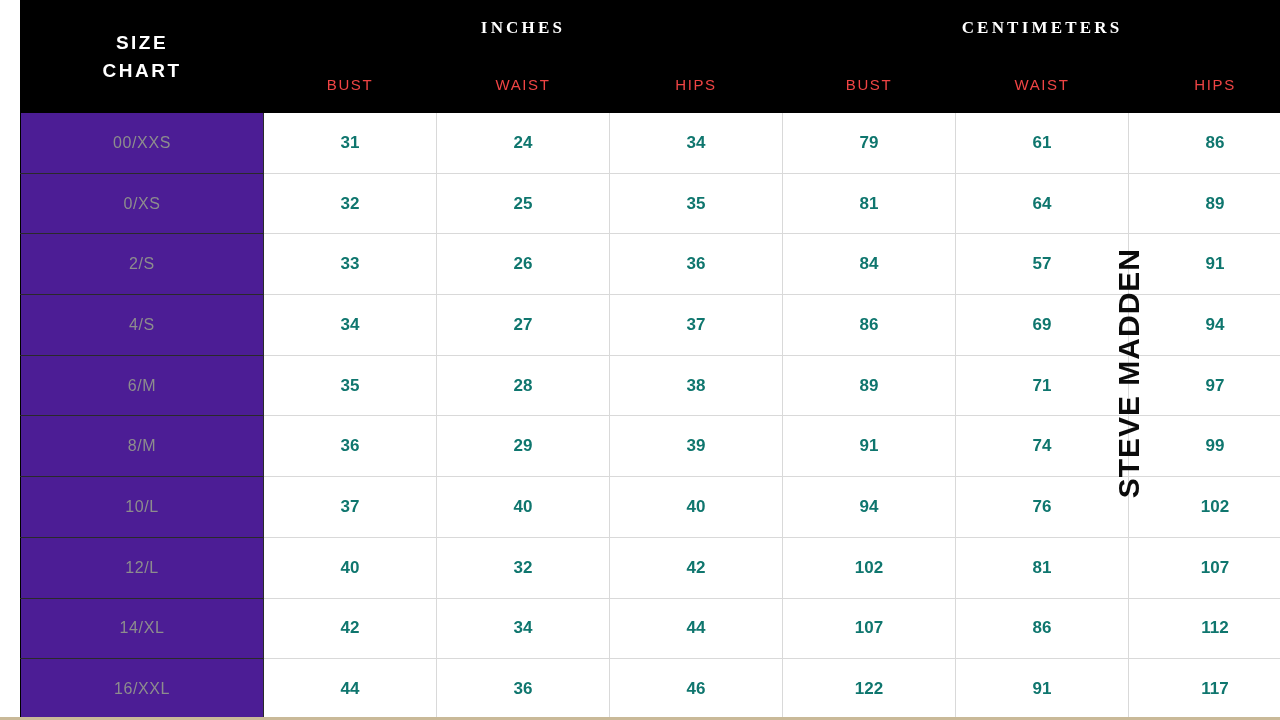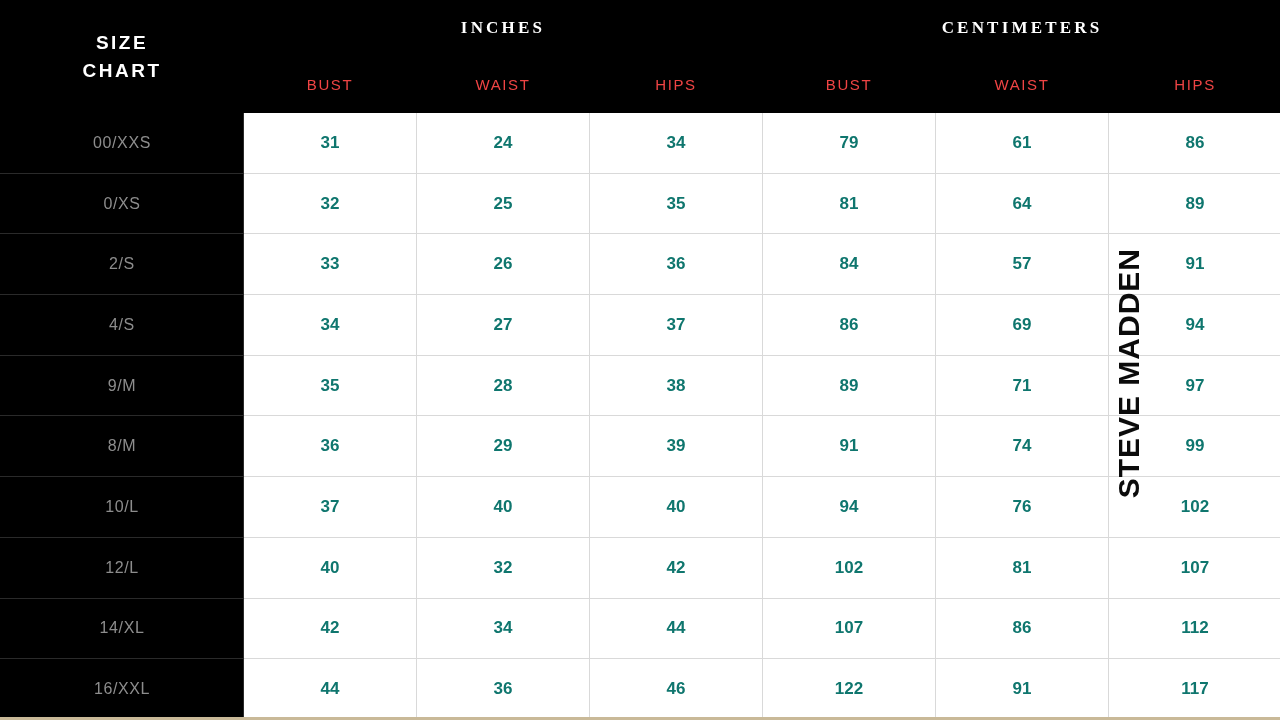--- a/index.html
+++ b/index.html
@@ -13,20 +13,21 @@
     overflow: hidden;
     font-family: "Liberation Sans", sans-serif;
   }
   .chart {
     position: relative;
     width: 1280px;
     height: 720px;
     box-sizing: border-box;
     border-collapse: collapse;
     background: #ffffff;
+    padding-left: 20px;
   }
   table.size-table {
     border-collapse: collapse;
     table-layout: fixed;
     width: 1280px;
     height: 720px;
     background: #ffffff;
   }
   table.size-table td, table.size-table th {
     padding: 0;
@@ -56,21 +57,21 @@
     letter-spacing: 3.2px;
     font-family: Liberation Serif, serif;
   }
   .hdr-sub {
     font-size: 15px;
     font-weight: normal;
     letter-spacing: 1.6px;
     color: #ef4444;
   }
   .sizecell {
-    background: #000000;
+    background: #4c1d95;
     color: #8d8d8d;
     font-size: 16px;
     letter-spacing: 0.6px;
     border-color: #2a2a2a !important;
     border-left-color: #000 !important;
   }
   .valcell {
     background: #ffffff;
     color: #0f766e;
     font-size: 17px;
@@ -168,21 +169,21 @@
       <tr>
         <td class="sizecell">4/S</td>
         <td class="valcell">34</td>
         <td class="valcell">27</td>
         <td class="valcell">37</td>
         <td class="valcell">86</td>
         <td class="valcell">69</td>
         <td class="valcell">94</td>
       </tr>
       <tr>
-        <td class="sizecell">9/M</td>
+        <td class="sizecell">6/M</td>
         <td class="valcell">35</td>
         <td class="valcell">28</td>
         <td class="valcell">38</td>
         <td class="valcell">89</td>
         <td class="valcell">71</td>
         <td class="valcell">97</td>
       </tr>
       <tr>
         <td class="sizecell">8/M</td>
         <td class="valcell">36</td>

